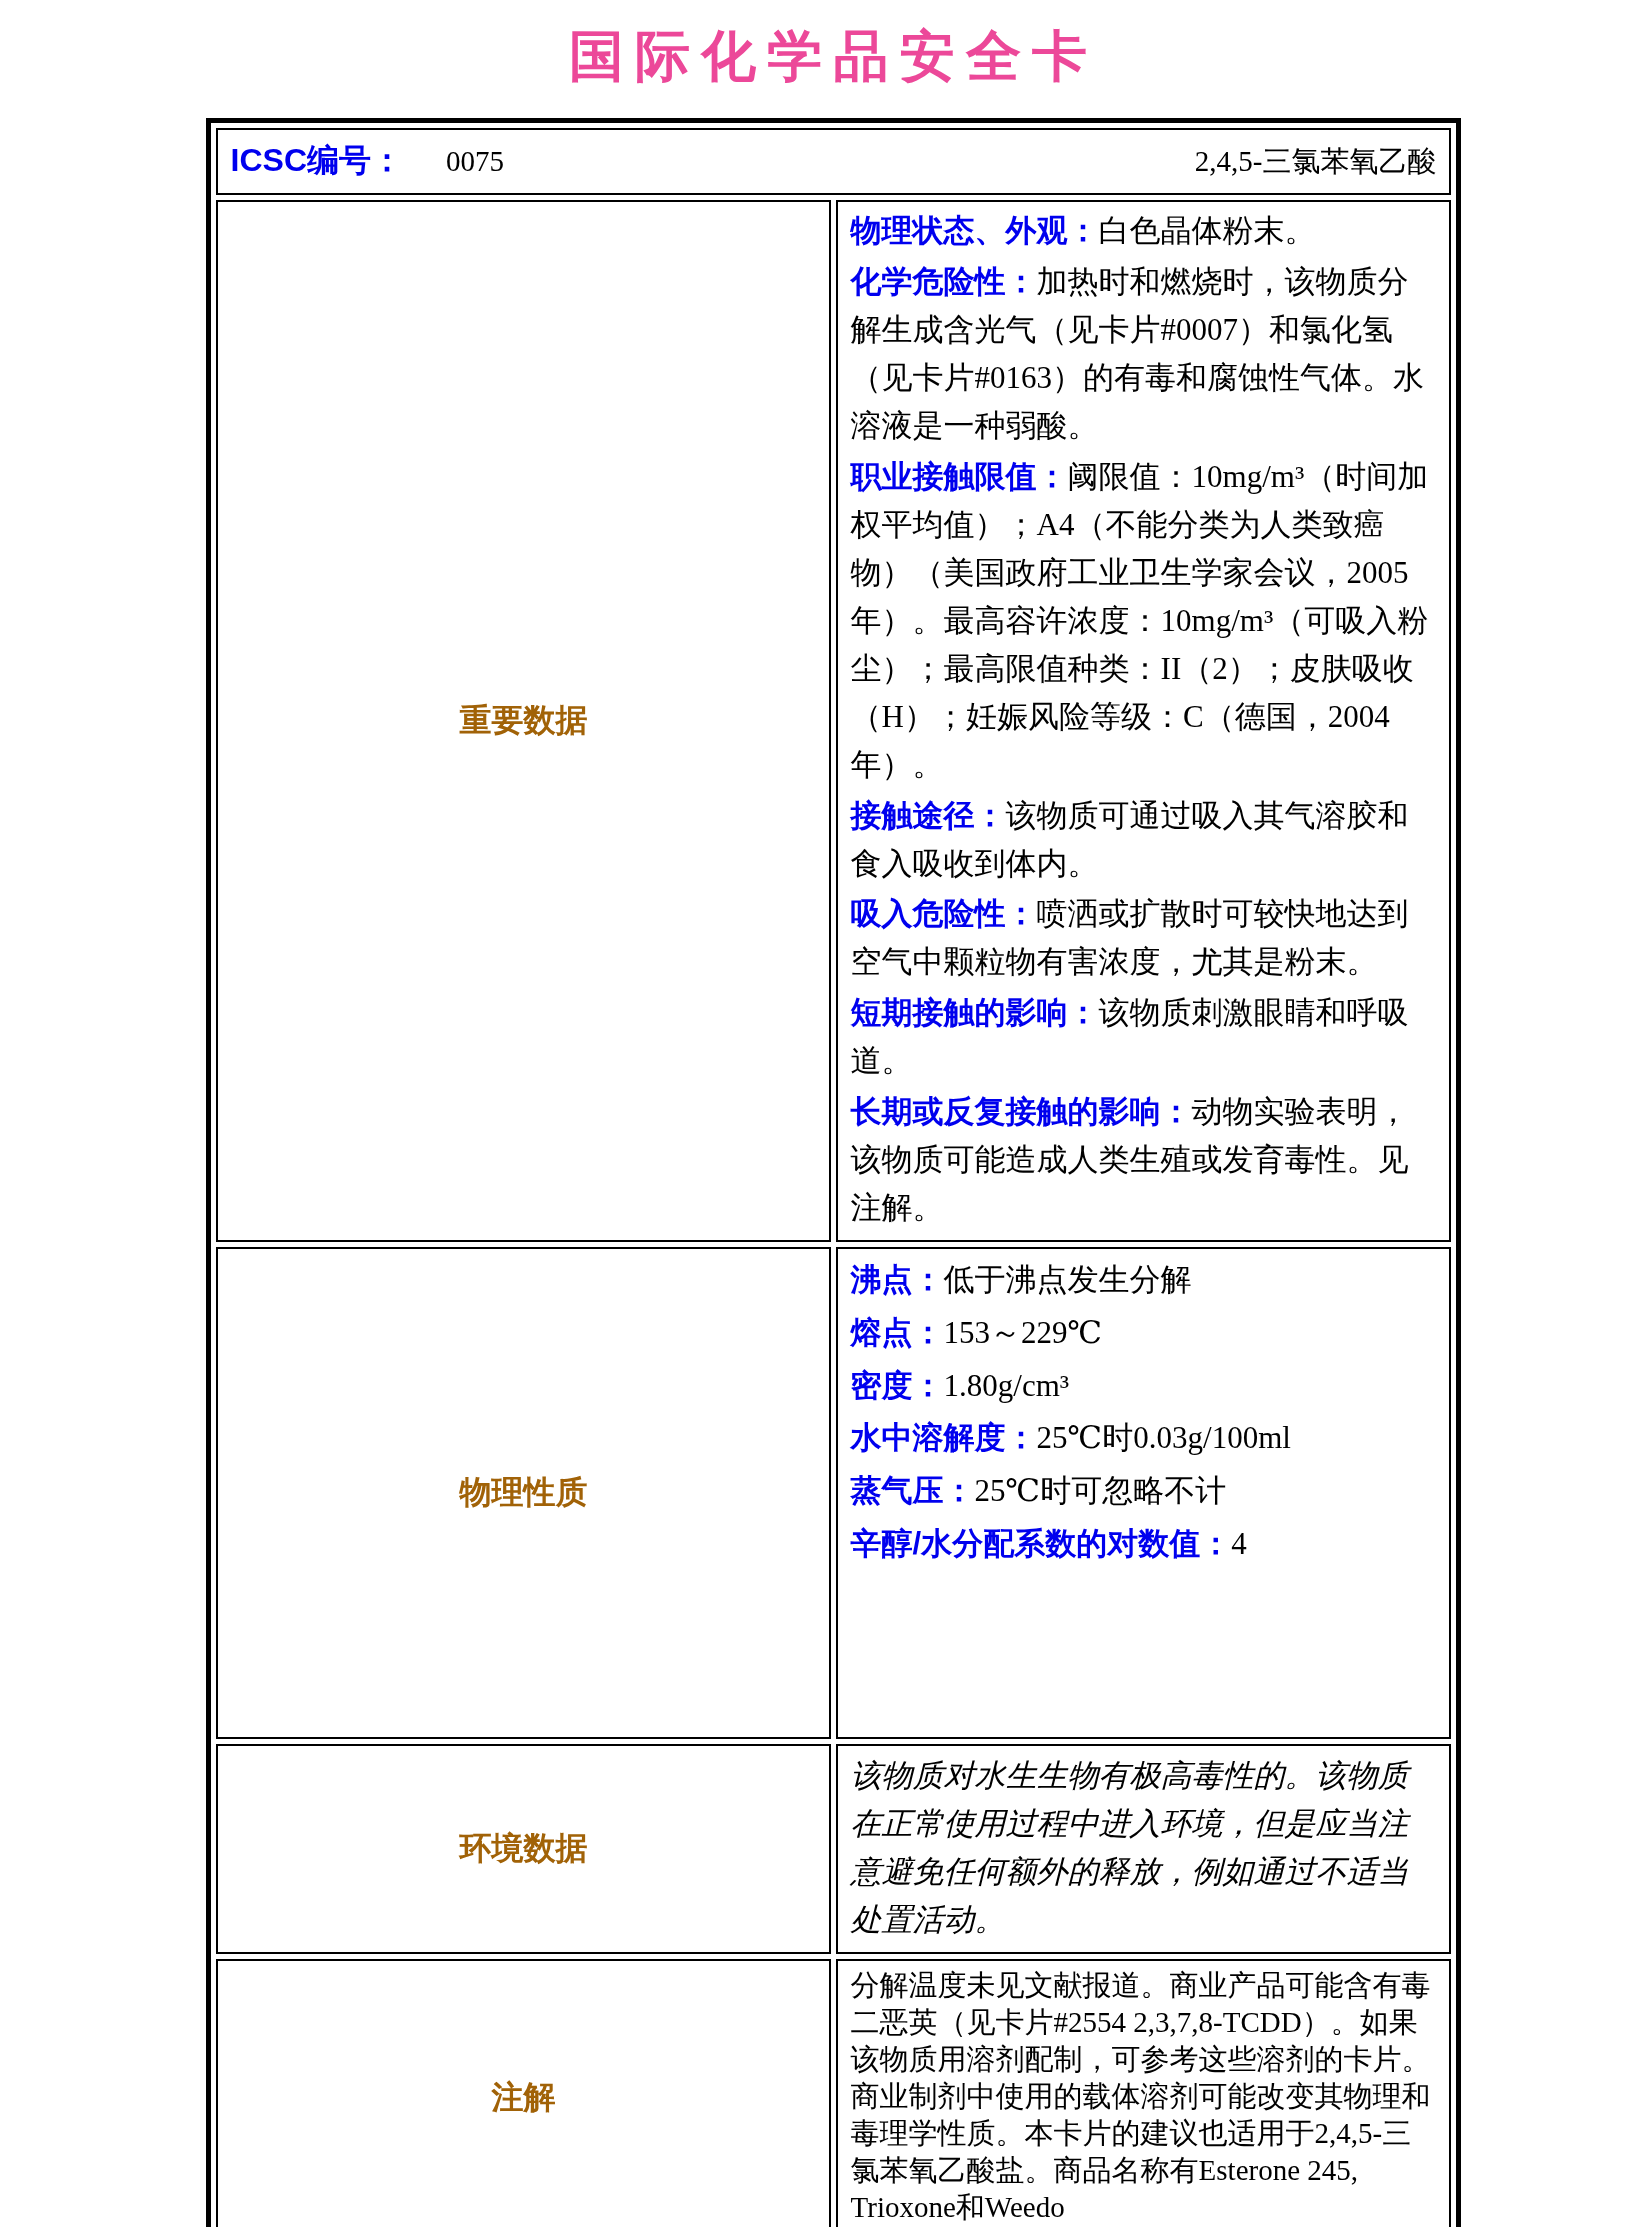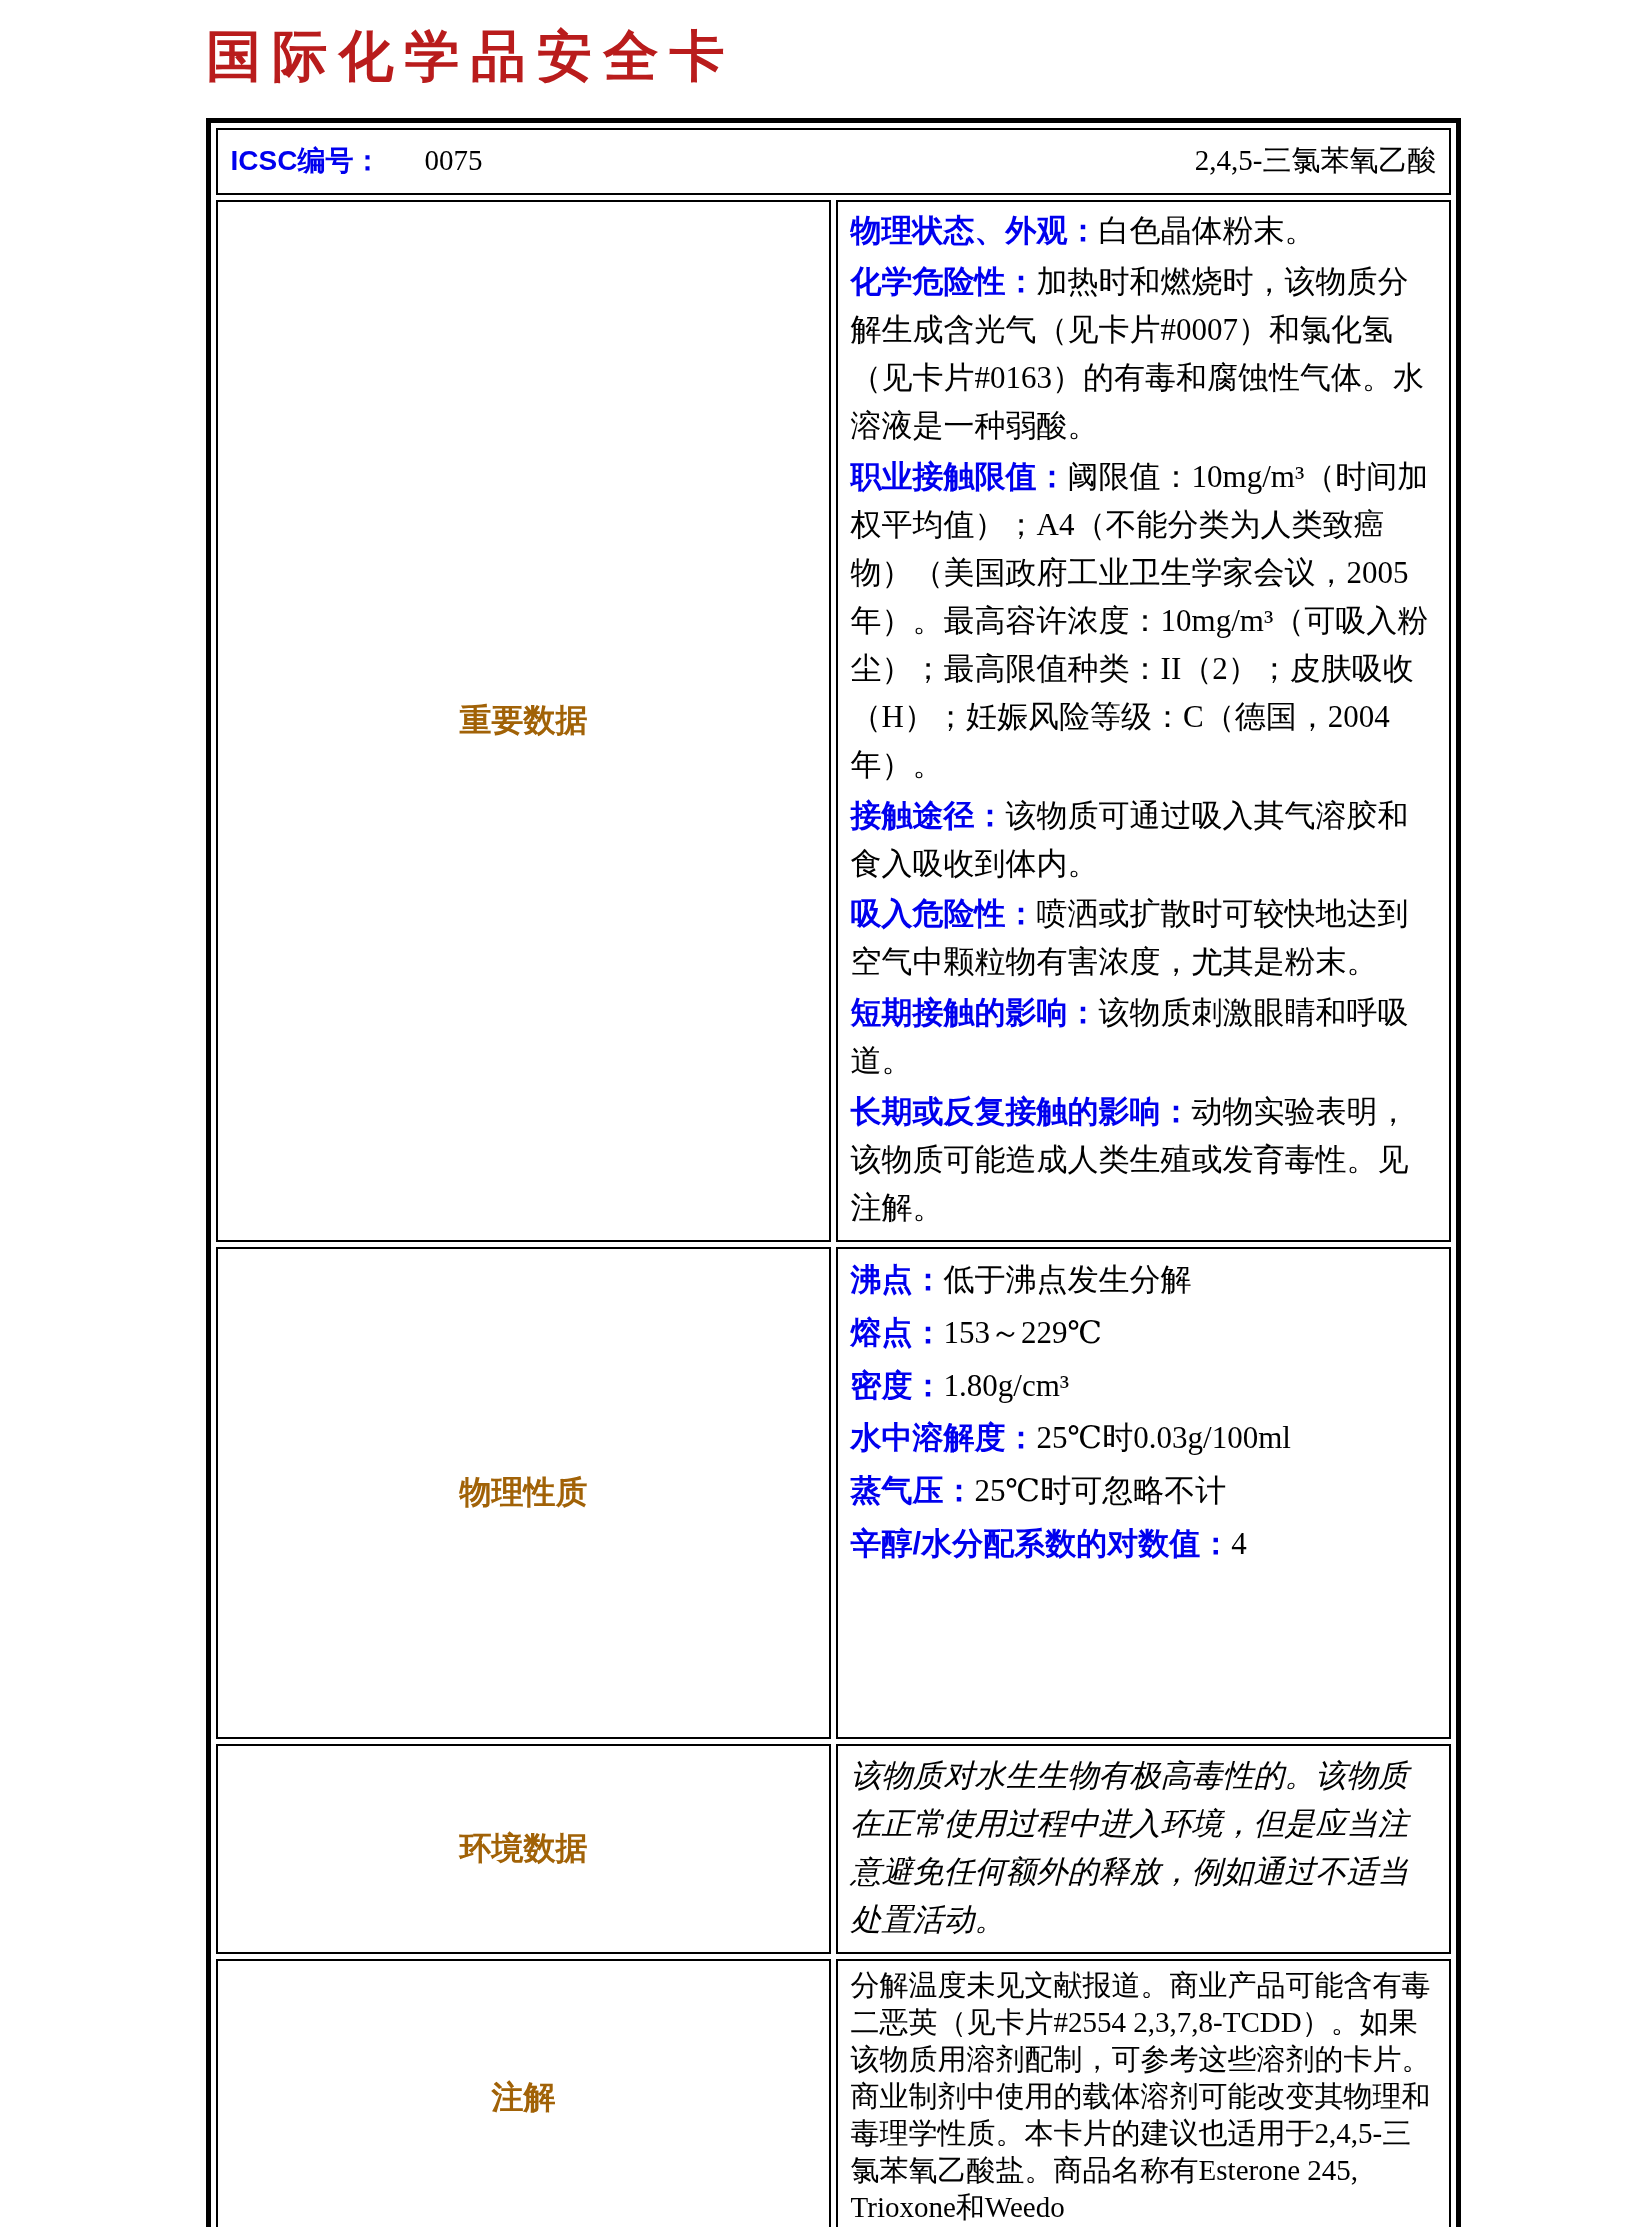--- a/index.html
+++ b/index.html
@@ -1,33 +1,33 @@
 <!DOCTYPE html>
 <html style="font-size:11.2px"><head>
 <meta charset="utf-8">
 <style>
   html,body{margin:0;padding:0;background:#fff;}
   body{width:1648px;height:2227px;position:relative;color:#000;
        font-family:"Liberation Serif","DejaVu Serif",serif;}
-  .page-title{width:1255px;margin:19.6px 0 0 206px;
-      color:#b91c1c;font-weight:bold;font-size:55px;letter-spacing:11.2px;
+  .page-title{width:1255px;margin:19.6px 0 0 206px;text-align:center;
+      color:#ec4899;font-weight:bold;font-size:55px;letter-spacing:11.2px;
       font-family:"Liberation Serif","DejaVu Serif",serif;}
   table.card{margin:24px 0 0 206px;width:1255px;table-layout:fixed;
       border-collapse:separate;border-spacing:5.6px;border:5.6px solid #000;background:#fff;}
   td{border:2.8px solid #000;background:#fff;box-sizing:border-box;}
   td.label-cell{width:168px;text-align:center;vertical-align:middle;
       color:#a16207;font-weight:bold;font-size:32px;
       font-family:"Liberation Sans","DejaVu Sans",sans-serif;}
   td.content-cell{vertical-align:top;padding:5.6px 12.6px;font-size:31px;line-height:48px;}
   .para{margin:0 0 2.8px 0;}
   .para-head{color:#0000EE;font-weight:bold;
       font-family:"Liberation Sans","DejaVu Sans",sans-serif;}
   td.header-cell{height:67px;vertical-align:middle;padding:4.2px 12.6px;}
   .header-flex{display:flex;justify-content:space-between;align-items:baseline;}
-  .icsc-label{color:#0000EE;font-weight:bold;font-size:28px;
+  .icsc-label{color:#0000EE;font-weight:bold;font-size:32px;
       font-family:"Liberation Sans","DejaVu Sans",sans-serif;margin-top:23px;}
   .icsc-number,.chem-name{font-size:29px;margin-left:43px;}
   td.imp-cell{height:619px;}
   td.phys-cell{height:492px;line-height:50px;}
   td.env-cell{height:90px;font-style:italic;}
   td.notes-cell{height:168px;font-size:29px;line-height:37px;}
   td.extra-cell{height:42px;vertical-align:middle;}
   td.logos-cell{height:189px;vertical-align:middle;padding:9.8px 12.6px;}
   .logos-row{display:flex;align-items:center;}
   .logo{flex:none;}

